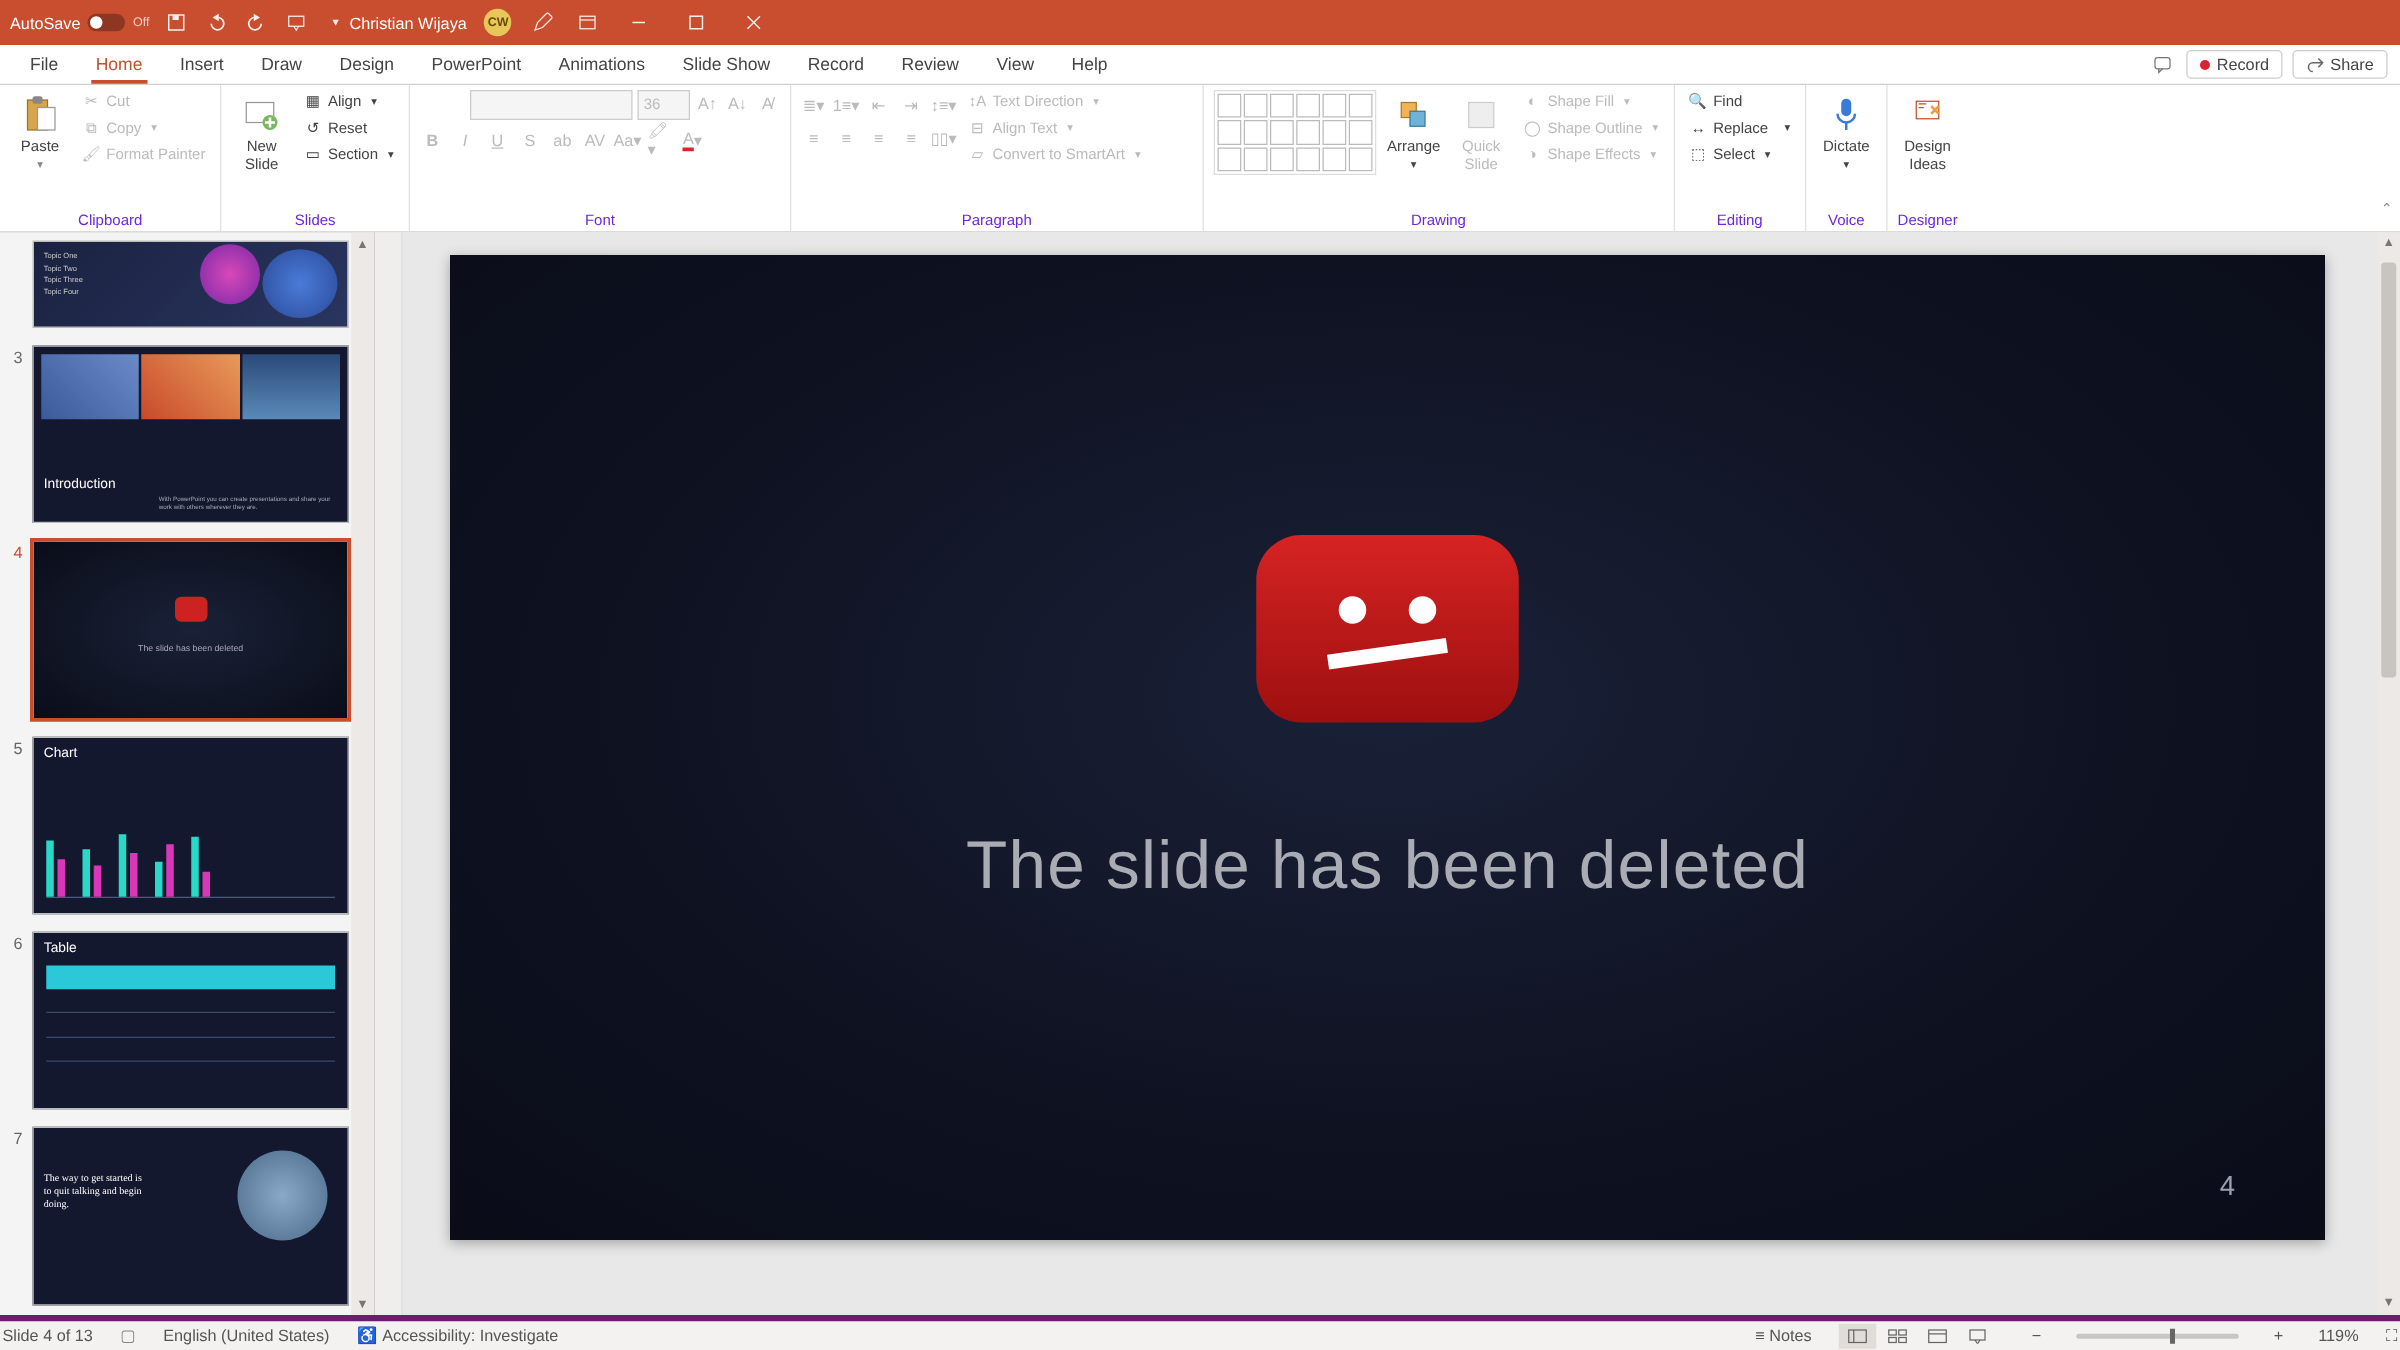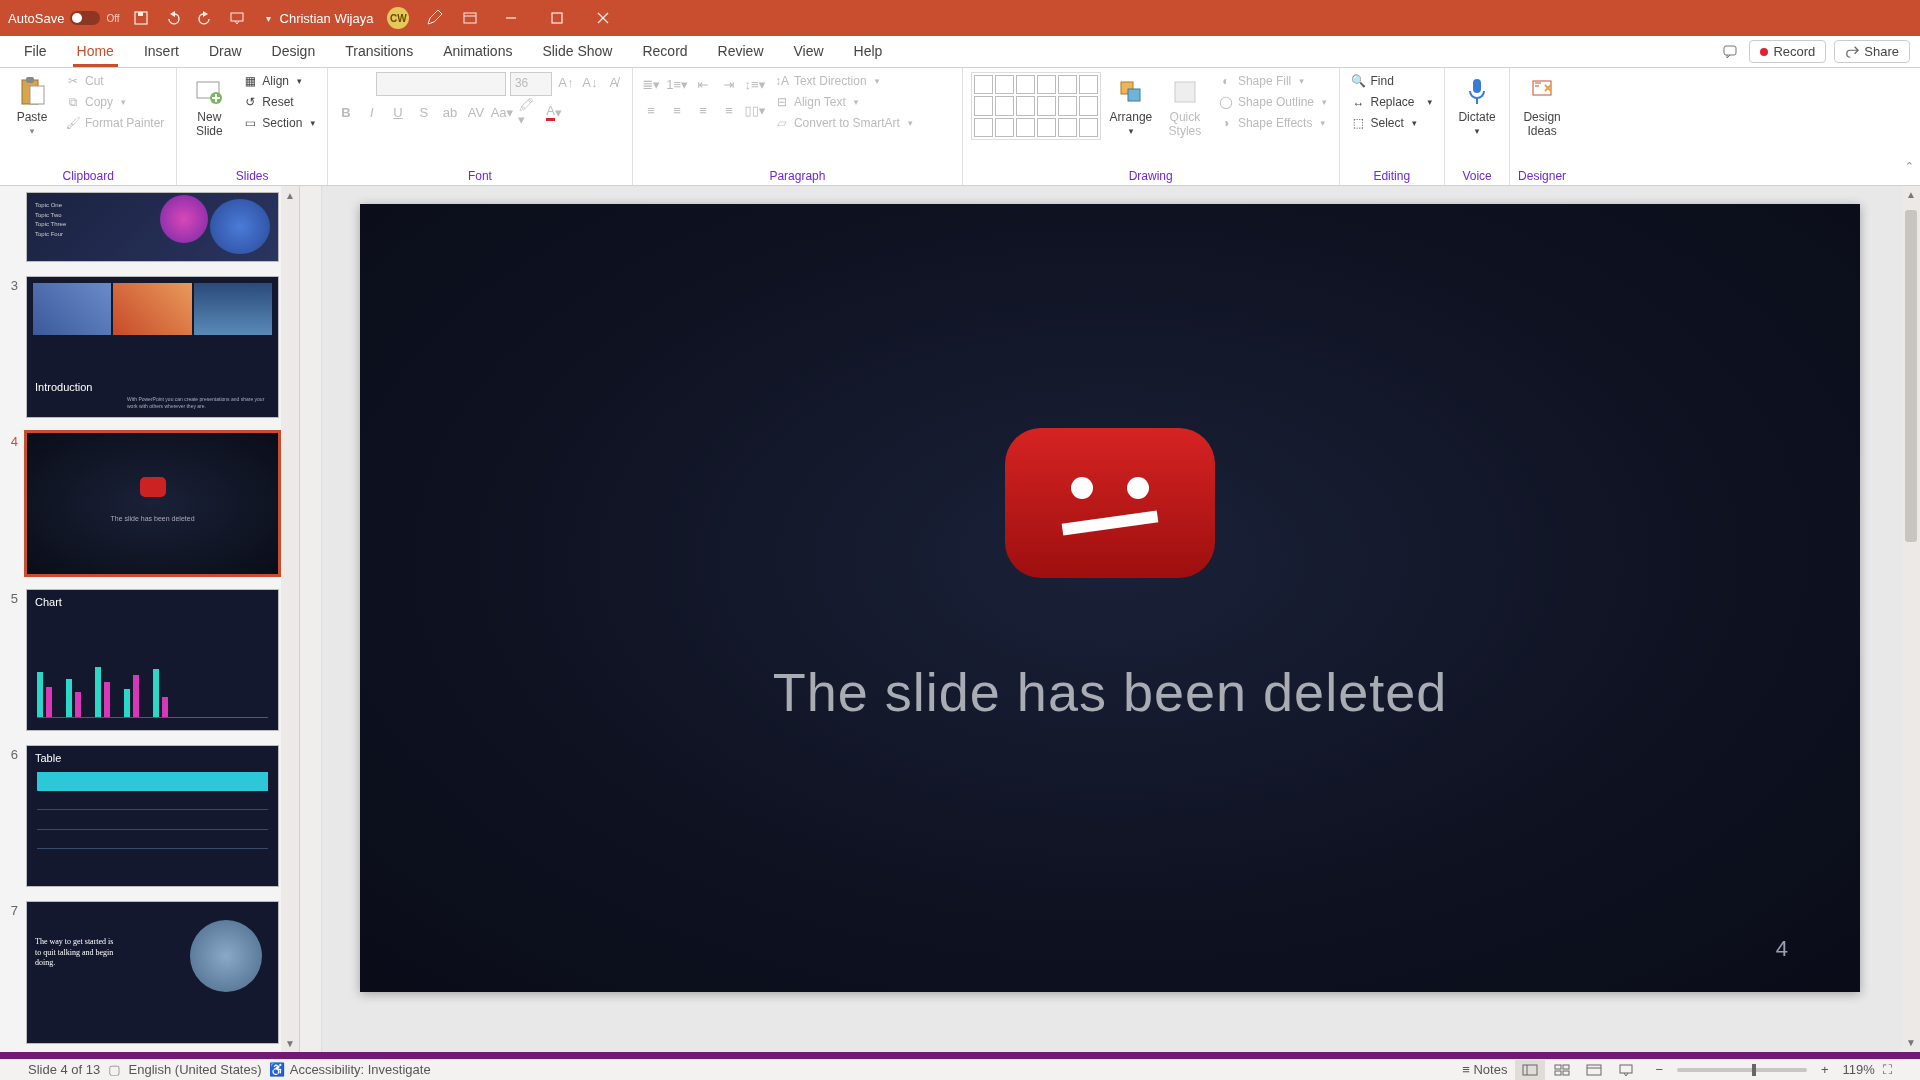--- a/index.html
+++ b/index.html
@@ -67,21 +67,21 @@
 .canvas-ruler-v { position: absolute; left: 0; top: 0; bottom: 0; width: 22px; background: #efeeec; border-right: 1px solid #ddd; }
 .slide { position: absolute; left: 60px; right: 60px; top: 18px; bottom: 60px; background: radial-gradient(ellipse at 50% 45%, #1a2138 0%, #0e1120 60%, #0a0d18 100%); box-shadow: 0 2px 10px rgba(0,0,0,.3); }
 .slide .yt-icon { position: absolute; left: 50%; top: 38%; transform: translate(-50%,-50%); width: 210px; height: 150px; background: linear-gradient(180deg, #d62323 0%, #9e0f0f 100%); border-radius: 36px; display: flex; flex-direction: column; align-items: center; justify-content: center; }
 .yt-icon .eyes { display: flex; gap: 34px; margin-bottom: 18px; }
 .yt-icon .eye { width: 22px; height: 22px; background: #fff; border-radius: 50%; }
 .yt-icon .mouth { width: 96px; height: 12px; background: #fff; transform: rotate(-8deg); }
 .slide .msg { position: absolute; left: 0; right: 0; top: 58%; text-align: center; color: #a9acb2; font-size: 54px; font-weight: 400; letter-spacing: 1px; }
 .slide .pagenum { position: absolute; right: 72px; bottom: 30px; color: #9aa0b4; font-size: 22px; }
 
 
-.statusbar { height: 28px; background: #f3f2f1; border-top: 7px solid #701a75; display: flex; align-items: center; font-size: 13px; color: #555; padding: 0 28px; gap: 8px; }
+.statusbar { height: 28px; background: #f3f2f1; border-top: 5px solid #701a75; display: flex; align-items: center; font-size: 13px; color: #555; padding: 0 2px; gap: 22px; }
 .statusbar .spacer { flex: 1; }
 .viewbtns { display: flex; gap: 2px; }
 .viewbtn { width: 30px; height: 20px; border: 1px solid transparent; display: flex; align-items: center; justify-content: center; cursor: pointer; color: #666; }
 .viewbtn.active { background: #e0ddd9; }
 .zoom-slider { width: 130px; height: 4px; background: #c8c6c4; position: relative; border-radius: 2px; }
 .zoom-slider .handle { position: absolute; left: 58%; top: -4px; width: 4px; height: 12px; background: #666; }
 
 svg { display: block; }
 .disabled { color: #bbb !important; }
 </style>
@@ -153,21 +153,21 @@
       </div>
   </div>
 </div>
 
 <div class="tabs">
   <div class="tab">File</div>
   <div class="tab active">Home</div>
   <div class="tab">Insert</div>
   <div class="tab">Draw</div>
   <div class="tab">Design</div>
-  <div class="tab">Transitions</div>
+  <div class="tab">PowerPoint</div>
   <div class="tab">Animations</div>
   <div class="tab">Slide Show</div>
   <div class="tab">Record</div>
   <div class="tab">Review</div>
   <div class="tab">View</div>
   <div class="tab">Help</div>
   <div class="spacer"></div>
   <div class="tab-right">
     <div class="qat-btn" style="color:#666">
         <svg width="16" height="16" viewBox="0 0 16 16">
@@ -357,21 +357,21 @@
         <span>Arrange</span>
           <span style="font-size:9px">▾</span>
       </div>
       <div class="bigbtn disabled">
         <div class="ico">
             <svg width="26" height="26" viewBox="0 0 26 26">
               <rect x="3" y="3" width="20" height="20" fill="#eee" stroke="#ccc"></rect>
             </svg>
           </div>
         <span style="white-space:pre-line;text-align:center">Quick
-Styles</span>
+Slide</span>
       </div>
       <div class="smallrow">
         <div class="smallbtn disabled">
             <span class="ic">◐</span>
             <span>Shape Fill</span>
             <span style="font-size:9px;margin-left:3px">▾</span>
           </div>
         <div class="smallbtn disabled">
             <span class="ic">◯</span>
             <span>Shape Outline</span>

